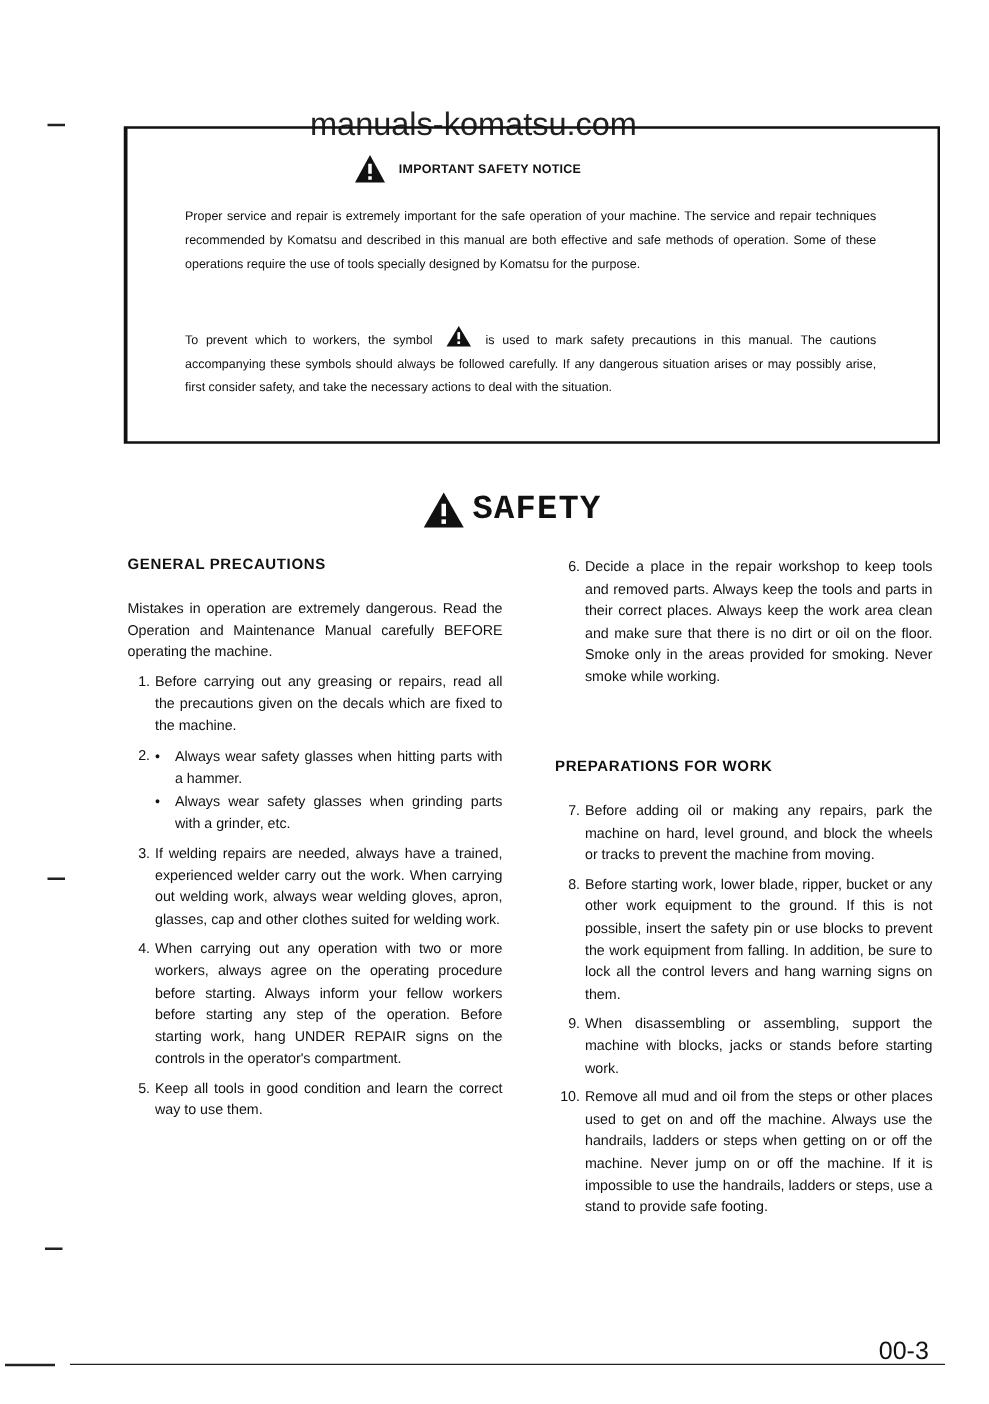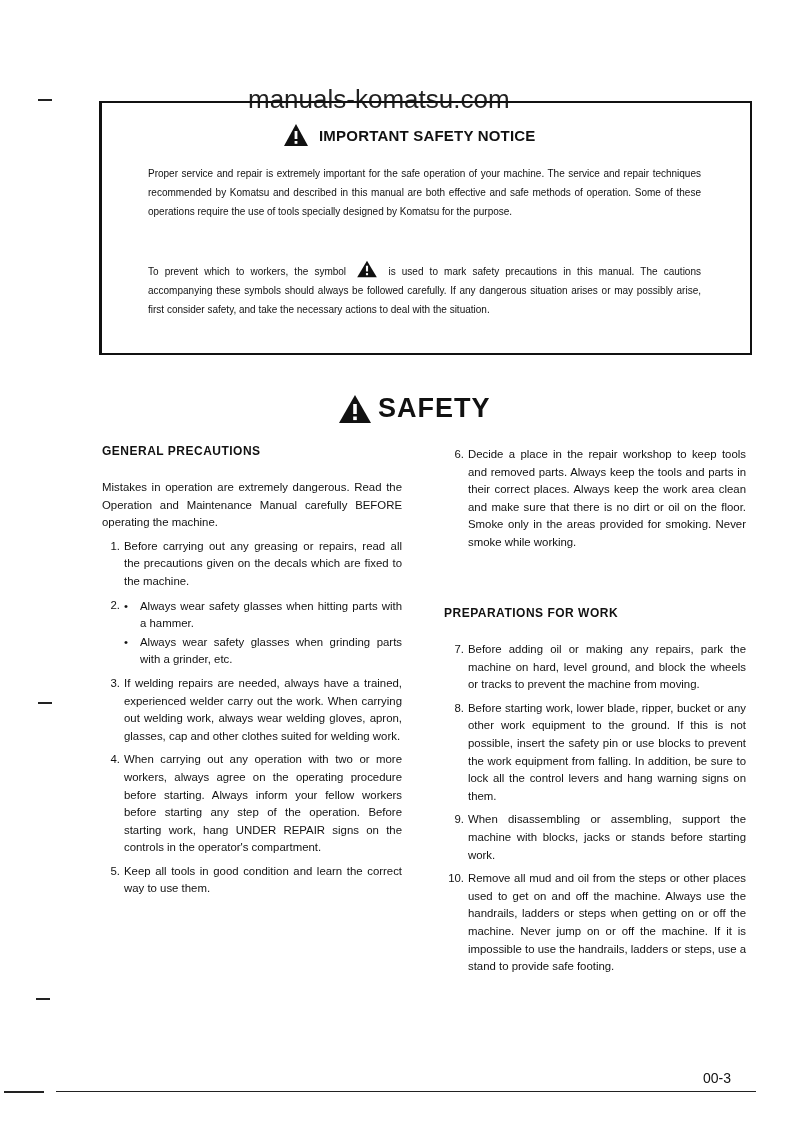--- a/index.html
+++ b/index.html
@@ -4,36 +4,36 @@
 <style>
   html, body { margin: 0; padding: 0; background: #ffffff; }
   body { width: 791px; height: 1123px; position: relative; overflow: hidden;
          font-family: "Liberation Sans", sans-serif; color: #111; }
   .abs { position: absolute; }
   .watermark { left: 248px; top: 84px; font-size: 26px; color: #222; letter-spacing: 0px; }
   .notice-box { left: 99px; top: 101px; width: 648px; height: 250px;
                 border-top: 2px solid #111; border-left: 3px solid #111;
                 border-right: 2px solid #111; border-bottom: 2px solid #111; }
   .notice-title { left: 283px; top: 123px; display: flex; align-items: center; gap: 10px;
-                  font-weight: bold; font-size: 15px; letter-spacing: 0.2px; }
+                  font-weight: bold; font-size: 10px; letter-spacing: 0.2px; }
   .notice-p { left: 148px; width: 553px; font-size: 10px; line-height: 18.8px;
               text-align: justify; text-align-last: left; }
   .inline-warn { display: inline-block; vertical-align: -3px; margin: 0 4px; }
   .safety-title { left: 338px; top: 393px; display: flex; align-items: center; gap: 6px;
-                  font-weight: bold; font-size: 27px; letter-spacing: 1px; }
+                  font-weight: bold; font-size: 27px; letter-spacing: 1px; font-family: Liberation Mono, monospace; }
   .section-h { font-weight: bold; font-size: 12px; letter-spacing: 0.5px; }
   .col { width: 300px; font-size: 11.4px; line-height: 17.6px; }
   .para { text-align: justify; text-align-last: left; }
   .item { display: flex; margin-bottom: 6px; }
   .item .num { width: 18px; text-align: right; flex: 0 0 auto; padding-right: 4px; }
   .item .txt { flex: 1; text-align: justify; text-align-last: left; }
   .bullet { display: flex; margin-top: 1px; }
   .bullet .dot { width: 16px; flex: 0 0 auto; text-align: center; }
   .bullet .btxt { flex: 1; text-align: justify; text-align-last: left; }
-  .page-no { left: 703px; top: 1070px; font-size: 14px; }
+  .page-no { left: 703px; top: 1070px; font-size: 20px; }
   .rule { height: 1px; background: #222; }
   .tick { height: 2px; background: #222; }
 </style>
 </head>
 <body>
 
 <div class="abs tick" style="left:38px;top:99px;width:14px;"></div>
 <div class="abs tick" style="left:38px;top:702px;width:14px;"></div>
 <div class="abs tick" style="left:36px;top:998px;width:14px;"></div>
 

